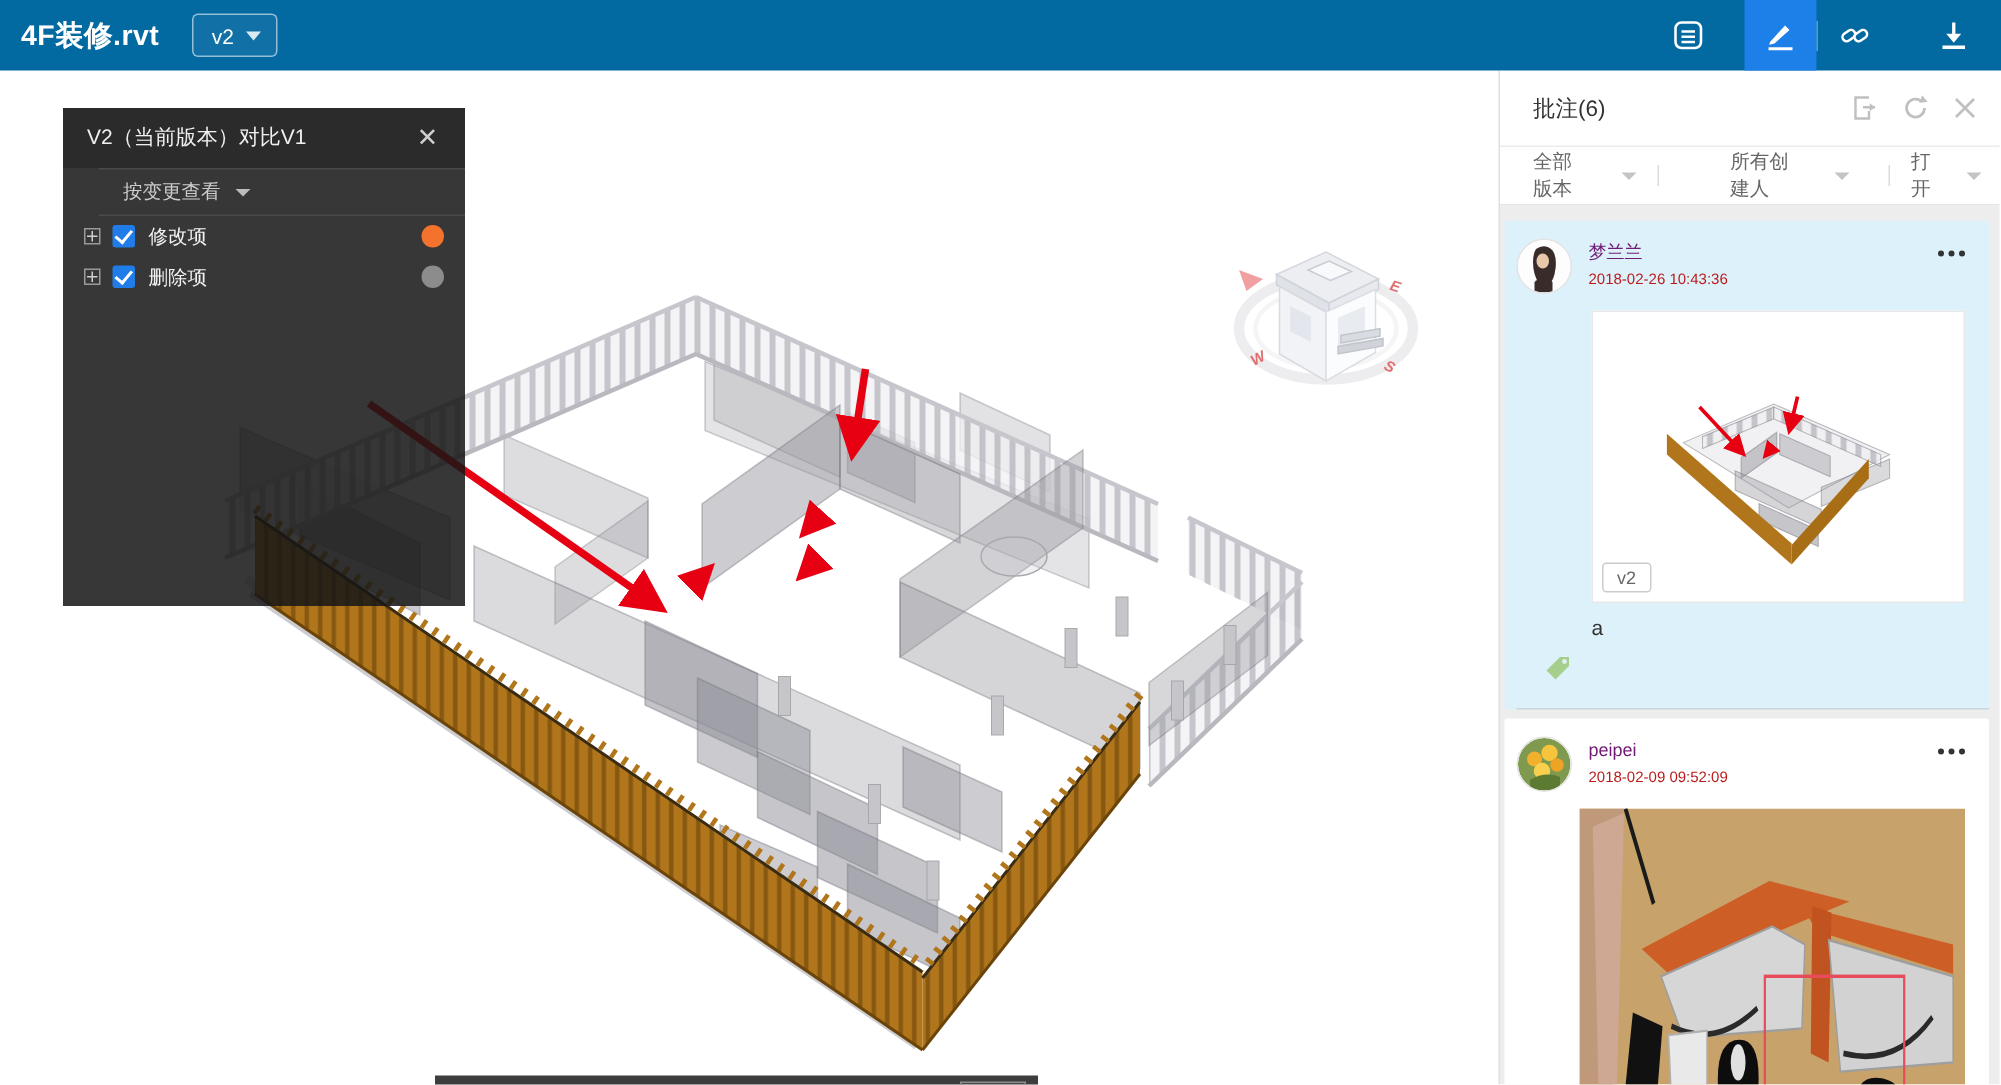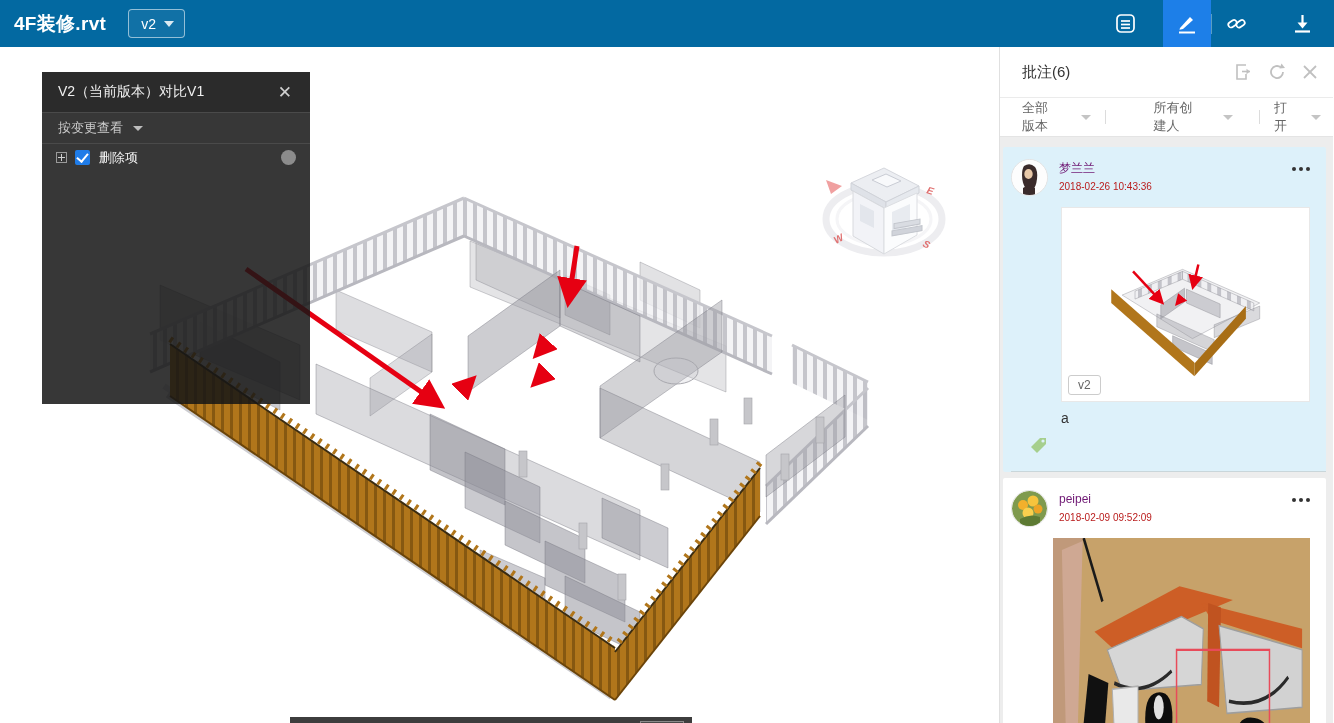--- a/index.html
+++ b/index.html
@@ -28,21 +28,21 @@
   
   .navcube { position:absolute; left:818px; top:95px; width:136px; height:128px; }
 
   
   .cmp { position:absolute; left:42px; top:72px; width:268px; height:332px;
     background:rgba(22,22,22,.86); z-index:40; color:#fff; }
   .cmp-head { height:40px; background:#2b2b2b; display:flex; align-items:center; padding:0 12px 0 16px;
     font-size:14px; color:#f0f0f0; }
   .cmp-head .x { margin-left:auto; color:#cfcfcf; font-size:17px; cursor:pointer; padding:2px 6px; }
   .cmp-filter { height:32px; display:flex; align-items:center; gap:10px; padding:0 16px;
-    border-top:1px solid #4a4a4a; border-bottom:1px solid #4a4a4a; color:#cccccc; font-size:13px; cursor:pointer; }
+    border-top:1px solid #4a4a4a; border-bottom:1px solid #4a4a4a; color:#cccccc; font-size:13px; cursor:pointer;margin-left:24px; }
   .cmp-filter .chev { width:0;height:0;border-left:5px solid transparent;border-right:5px solid transparent;
     border-top:5px solid #bdbdbd; }
   .cmp-row { height:27px; display:flex; align-items:center; padding:0 14px; font-size:13px; color:#f2f2f2; }
   .cmp-row:first-of-type { margin-top:8px; }
   .expbox { width:11px; height:11px; border:1px solid #9a9a9a; position:relative; margin-right:8px;
     flex:0 0 auto; cursor:pointer; }
   .expbox:before { content:""; position:absolute; left:1px; right:1px; top:4px; height:1px; background:#cfcfcf; }
   .expbox:after  { content:""; position:absolute; top:1px; bottom:1px; left:4px; width:1px; background:#cfcfcf; }
   .ckbox { width:15px; height:15px; background:#1f7ce8; border-radius:2px; margin-right:9px;
     position:relative; flex:0 0 auto; cursor:pointer; }
@@ -282,20 +282,26 @@
       <span>V2（当前版本）对比V1</span>
       <span class="x">✕</span>
     </div>
     <div class="cmp-filter">
       <span>按变更查看</span>
       <span class="chev"></span>
     </div>
     <div class="cmp-row">
       <span class="expbox"></span>
       <span class="ckbox"></span>
+      <span>修改项</span>
+      <span class="dot" style="background: rgb(243, 114, 44);"></span>
+    </div>
+    <div class="cmp-row">
+      <span class="expbox"></span>
+      <span class="ckbox"></span>
       <span>删除项</span>
       <span class="dot" style="background: rgb(140, 140, 140);"></span>
     </div>
   </div>
 
   <div class="pright">
     <div class="pr-head">
       <span class="pr-title">批注(6)</span>
       <span class="pr-hicons">
         <span class="ic">

